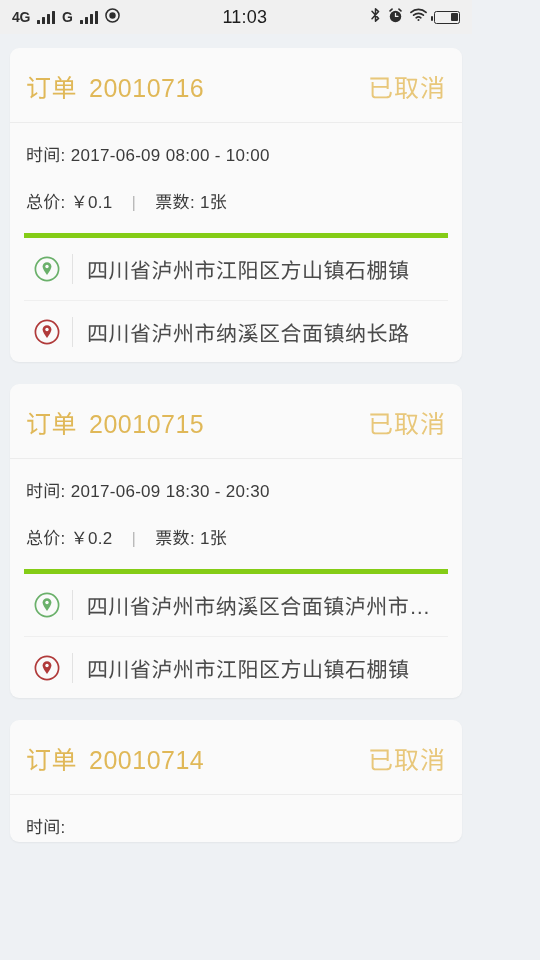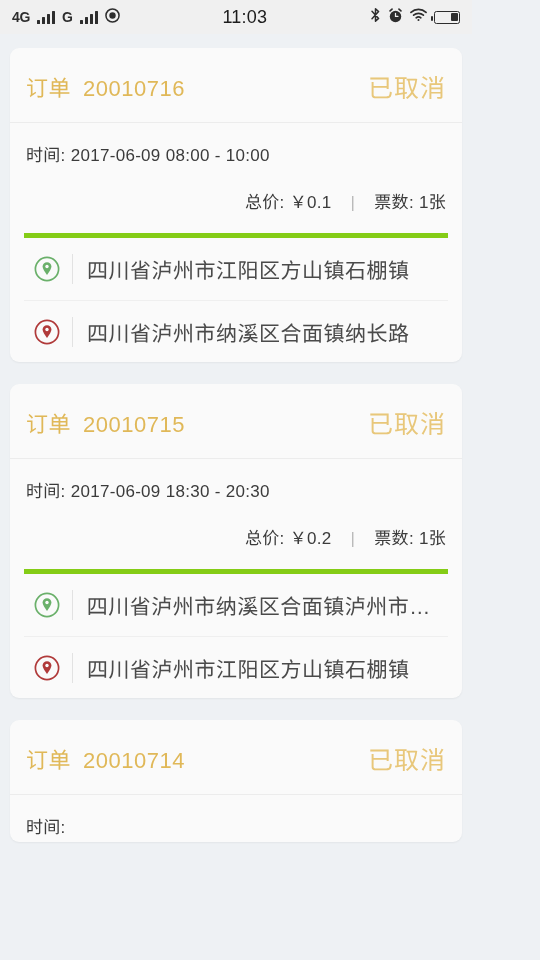--- a/index.html
+++ b/index.html
@@ -65,29 +65,29 @@
     background:#fafafa; border-radius:9px; margin-bottom:22px;
     box-shadow:0 1px 2px rgba(0,0,0,0.05);
     overflow:hidden;
   }
 
   .card-head {
     display:flex; align-items:center; justify-content:space-between;
     padding:20px 16px 18px 16px;
     border-bottom:1px solid #ececec;
   }
-  .order-no { font-size:22px; color:#e0b858; letter-spacing:0.5px; }
+  .order-no { font-size:25px; color:#e0b858; letter-spacing:0.5px; }
   .order-no .lbl { margin-right:12px; }
   .order-status { font-size:25px; color:#e8c77a; letter-spacing:1px; }
 
   .card-row {
     font-size:17px; color:#3b3b3b; padding:18px 16px 4px 16px;
     letter-spacing:0.3px; white-space:nowrap;
   }
-  .card-row.price { padding-bottom:20px;text-align:right; }
+  .card-row.price { padding-bottom:20px; }
   .sep { color:#b9b9b9; margin:0 14px; }
 
   .addr-wrap { border-top:5px solid #84cc16; margin:0 14px; }
   .addr {
     display:flex; align-items:center; height:62px;
   }
   .addr + .addr { border-top:1px solid #efefef; }
   .pin {
     width:46px; display:flex; align-items:center; justify-content:center; flex:0 0 46px;
   }

